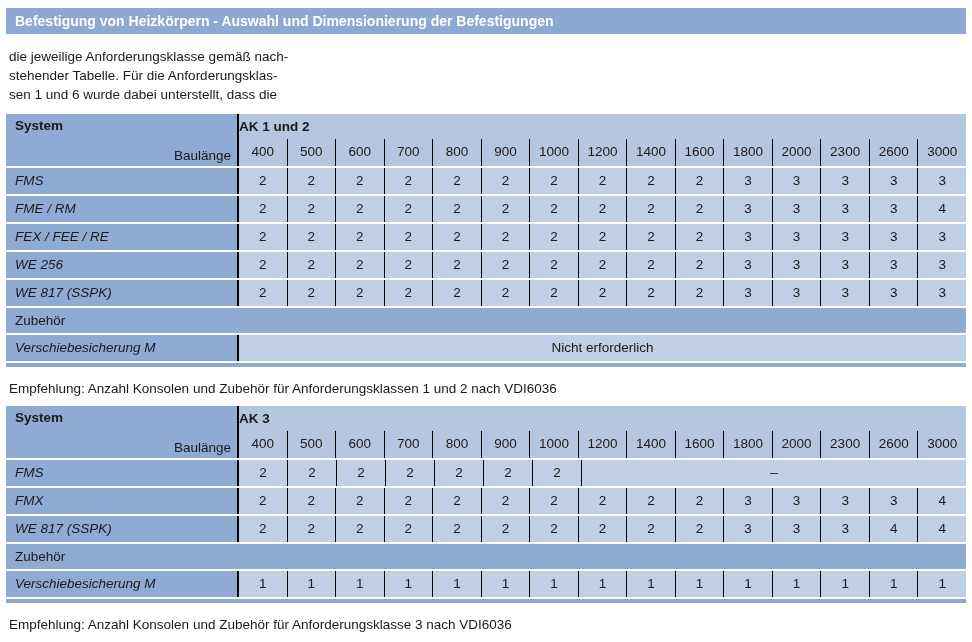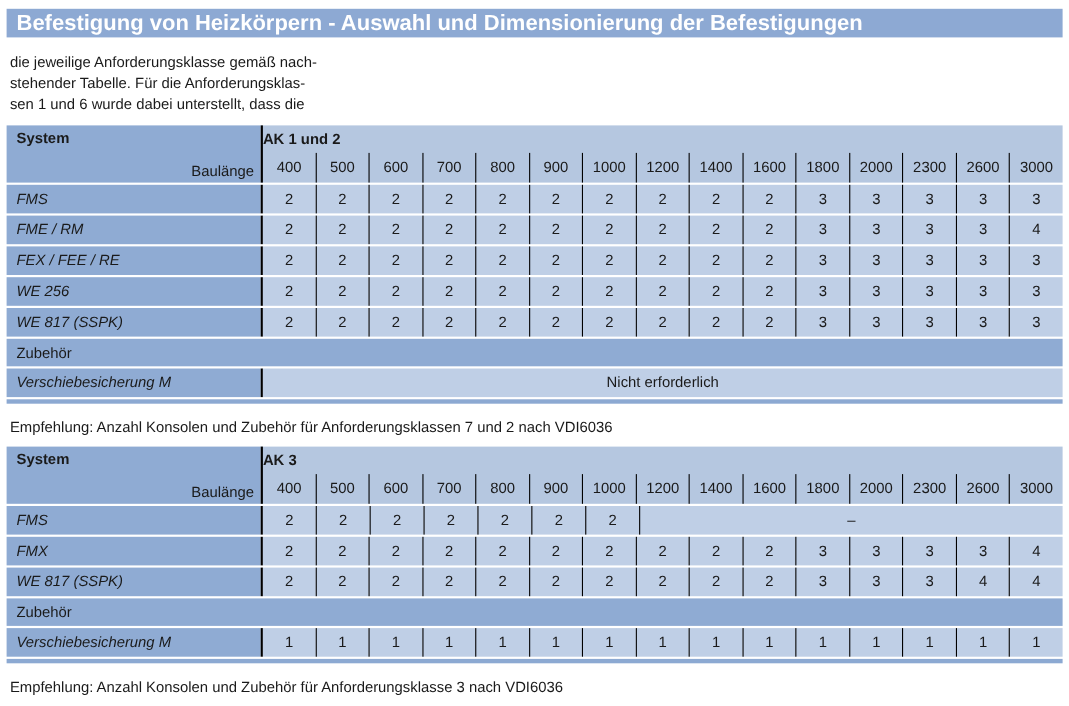--- a/index.html
+++ b/index.html
@@ -15,21 +15,21 @@
     overflow: hidden;
   }
   .page { padding: 8px 6px 0 6px; box-sizing: border-box; }
 
   .title-bar {
     height: 26px;
     line-height: 26px;
     background: var(--title-bar, #8da9d3);
     color: #ffffff;
     font-weight: bold;
-    font-size: 20px;
+    font-size: 14px;
     padding-left: 9px;
   }
 
   .intro {
     display: grid;
     grid-template-columns: 1fr 1fr 1fr;
     column-gap: 28px;
     margin: 13px 3px 0 3px;
     font-size: 13.5px;
     line-height: 19px;
@@ -249,21 +249,21 @@
       </div>
       <div class="section">Zubehör</div>
       <div class="trow">
         <div class="rlabel">Verschiebesicherung M</div>
         <div class="rdata">
           <div class="first" style="flex: 15 1 0%;">Nicht erforderlich</div>
         </div>
       </div>
       <div class="tbl-footer"></div>
     </div>
-  <div class="caption">Empfehlung: Anzahl Konsolen und Zubehör für Anforderungsklassen 7 und 2 nach VDI6036</div>
+  <div class="caption">Empfehlung: Anzahl Konsolen und Zubehör für Anforderungsklassen 1 und 2 nach VDI6036</div>
 
   <div class="tbl">
       <div class="hdr">
         <div class="corner">
           <div class="sys">System</div>
           <div class="bau">Baulänge</div>
         </div>
         <div class="dhdr">
           <div class="ghdr">AK 3</div>
           <div class="cols">

